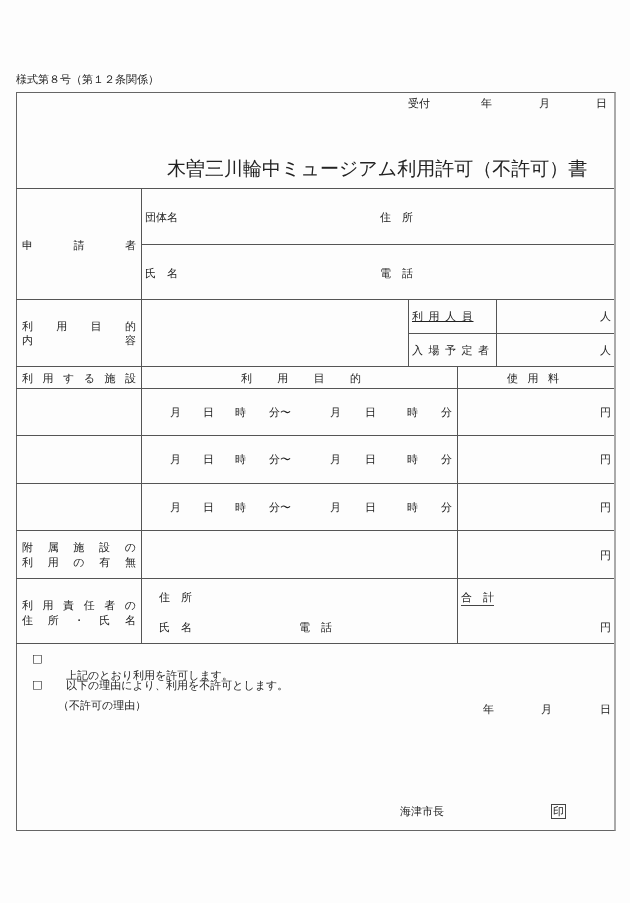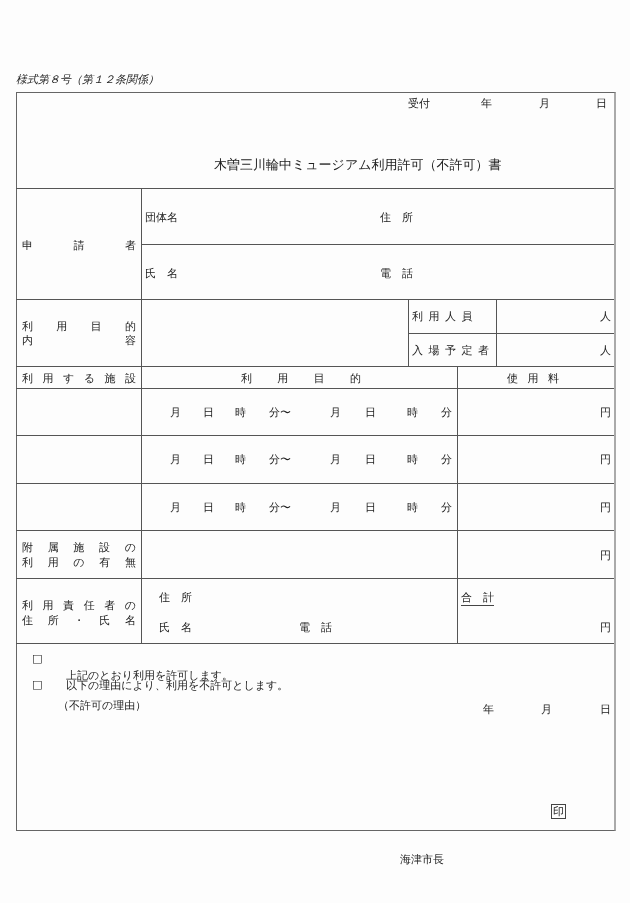--- a/index.html
+++ b/index.html
@@ -8,29 +8,29 @@
   .abs { position:absolute; white-space:nowrap; }
   .line-h { position:absolute; height:1px; background:#555; }
   .line-v { position:absolute; width:1px; background:#555; }
   .frame { position:absolute; left:16px; top:92px; width:597px; height:737px; border:1px solid #666; border-right:2px solid #aaa; }
   .underline { border-bottom:1px solid #444; padding-bottom:1px; }
   .seal { border:1px solid #444; padding:0 1px; font-size:11px; line-height:12px; }
 </style>
 </head>
 <body>
 
-<div class="abs" style="left:16px; top:72px;font-style:italic;">様式第８号（第１２条関係）</div>
+<div class="abs" style="left:16px; top:72px;">様式第８号（第１２条関係）</div>
 
 <div class="frame"></div>
 
 <div class="abs" style="left:408px; top:96px;">受付</div>
 <div class="abs" style="left:481px; top:96px;">年</div>
 <div class="abs" style="left:539px; top:96px;">月</div>
 <div class="abs" style="left:596px; top:96px;">日</div>
-<div class="abs" style="left:167px; top:156px; font-size:13px;margin-left:47px;">木曽三川輪中ミュージアム利用許可（不許可）書</div>
+<div class="abs" style="left:167px; top:156px; font-size:19px;">木曽三川輪中ミュージアム利用許可（不許可）書</div>
 
 <div class="line-h" style="left:16px; top:188px; width:598px;"></div>
 <div class="line-h" style="left:141px; top:244px; width:473px;"></div>
 <div class="line-h" style="left:16px; top:299px; width:598px;"></div>
 <div class="line-h" style="left:408px; top:333px; width:206px;"></div>
 <div class="line-h" style="left:16px; top:366px; width:598px;"></div>
 <div class="line-h" style="left:16px; top:388px; width:598px;"></div>
 <div class="line-h" style="left:16px; top:435px; width:598px;"></div>
 <div class="line-h" style="left:16px; top:483px; width:598px;"></div>
 <div class="line-h" style="left:16px; top:530px; width:598px;"></div>
@@ -58,21 +58,21 @@
   <span>利</span>
   <span>用</span>
   <span>目</span>
   <span>的</span>
 </div>
 <div class="abs" style="left:22px; top:333px; width:114px; display:flex; justify-content:space-between;">
   <span>内</span>
   <span>容</span>
 </div>
 <div class="abs" style="left:143px; top:301px; width:263px; height:63px;"></div>
-<div class="abs" style="left:412px; top:309px; letter-spacing:1px;">利 用 人 員</div>
+<div class="abs" style="left:412px; top:309px; letter-spacing:1px;text-decoration:underline;">利 用 人 員</div>
 <div class="abs" style="left:600px; top:309px;">人</div>
 <div class="abs" style="left:498px; top:301px; width:98px; height:30px;"></div>
 <div class="abs" style="left:412px; top:343px; letter-spacing:1px;">入 場 予 定 者</div>
 <div class="abs" style="left:600px; top:343px;">人</div>
 <div class="abs" style="left:498px; top:335px; width:98px; height:30px;"></div>
 
 <div class="abs" style="left:22px; top:371px; letter-spacing:3px;">利 用 す る 施 設</div>
 <div class="abs" style="left:241px; top:371px; width:120px; display:flex; justify-content:space-between;">
   <span>利</span>
   <span>用</span>
@@ -164,14 +164,14 @@
 
 <div class="abs" style="left:32px; top:652px;">□</div>
 <div class="abs" style="left:66px; top:652px;margin-top:16px;">上記のとおり利用を許可します。</div>
 <div class="abs" style="left:32px; top:678px;">□</div>
 <div class="abs" style="left:66px; top:678px;">以下の理由により、利用を不許可とします。</div>
 <div class="abs" style="left:58px; top:698px;">（不許可の理由）</div>
 <div class="abs" style="left:60px; top:714px; width:400px; height:80px;"></div>
 <div class="abs" style="left:483px; top:702px;">年</div>
 <div class="abs" style="left:541px; top:702px;">月</div>
 <div class="abs" style="left:600px; top:702px;">日</div>
-<div class="abs" style="left:400px; top:852px;">海津市長</div>
+<div class="abs" style="left:400px; top:804px;">海津市長</div>
 <div class="abs" style="left:551px; top:805px;"><span class="seal">印</span></div>
 
 </body></html>

